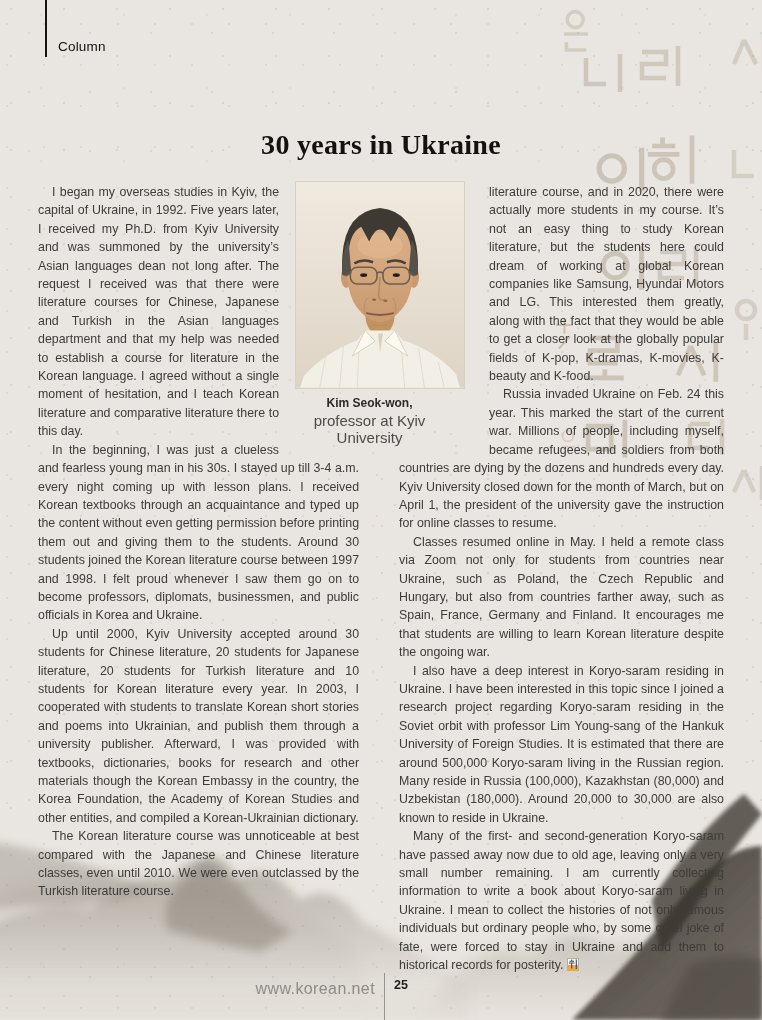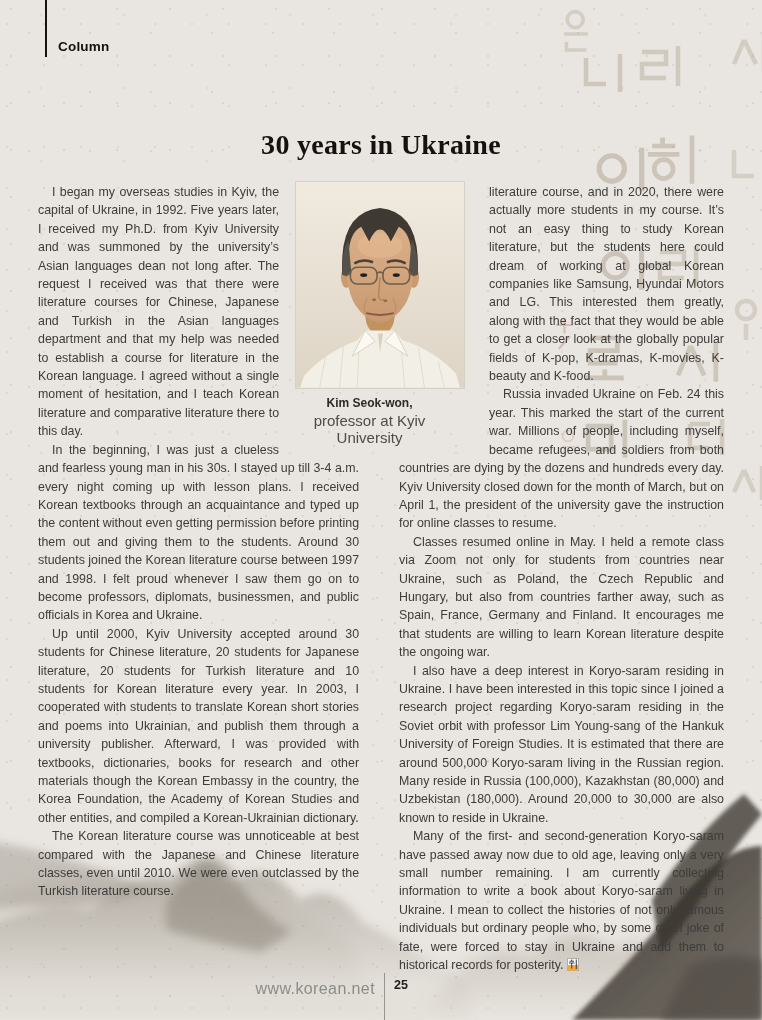--- a/index.html
+++ b/index.html
@@ -8,21 +8,21 @@
     background-color:#e9e5e0;
     background-image:
       radial-gradient(circle at 11px 9px, rgba(168,112,88,0.16) 1px, transparent 1.6px),
       radial-gradient(circle at 29px 33px, rgba(128,118,102,0.14) 1px, transparent 1.6px),
       radial-gradient(circle at 7px 24px, rgba(95,85,74,0.10) 0.8px, transparent 1.4px),
       radial-gradient(circle at 41px 15px, rgba(182,140,120,0.12) 1.2px, transparent 1.8px);
     background-size:53px 47px, 61px 59px, 37px 41px, 83px 73px;
     font-family:"Liberation Sans", sans-serif;color:#3c3c3c;
   }
   .kicker-rule{position:absolute;left:45px;top:0;width:2px;height:57px;background:#17140f;}
-  .kicker{position:absolute;left:58px;top:39px;font-size:13.5px;font-weight:bold;color:#121110;letter-spacing:.2px;}
+  .kicker{position:absolute;left:58px;top:39px;font-size:13.5px;font-weight:normal;color:#121110;letter-spacing:.2px;}
   .title{position:absolute;left:0;right:0;top:110px;text-align:center;
     font-family:"Liberation Serif", serif;font-size:28px;font-weight:bold;color:#141210;letter-spacing:.3px;}
   .calli{position:absolute;top:0;right:0;}
   .body-text{position:absolute;left:38px;top:183px;width:686px;display:flex;gap:40px;}
   .col{font-size:12.4px;line-height:18.4px;text-align:justify;color:#3d3c3a;}
   .col-left{width:325px;}
   .col-right{width:329px;}
   .col p{margin:0;text-indent:14px;}
   .col p.cont{text-indent:0;}
   .spacer-right{float:right;width:80px;height:268px;}

